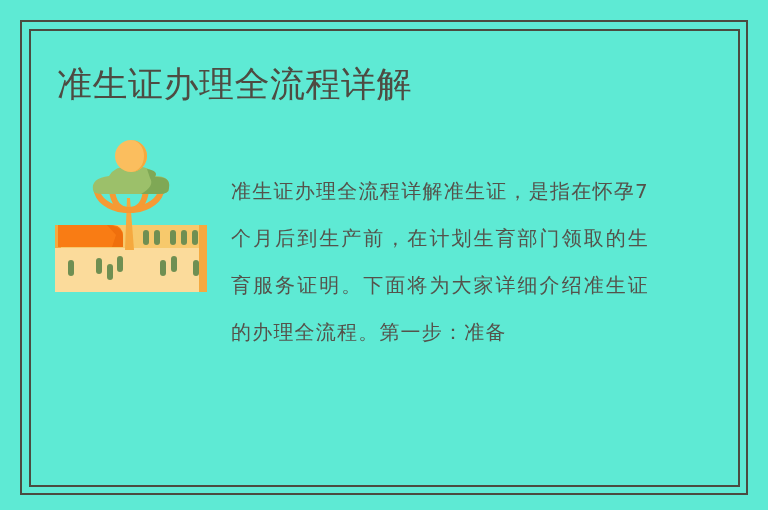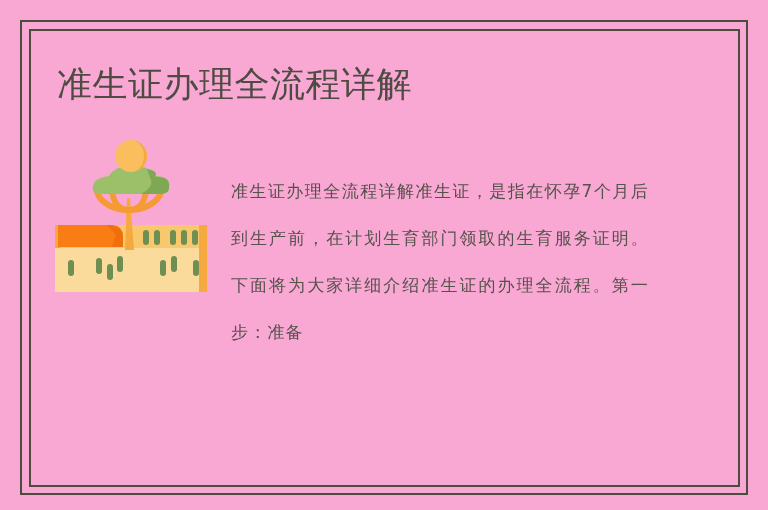--- a/index.html
+++ b/index.html
@@ -11,21 +11,21 @@
     height: 510px;
     background: #fdfcf3;
     font-family: "Liberation Sans", sans-serif;
     overflow: hidden;
   }
 
   #page {
     position: relative;
     width: 768px;
     height: 510px;
-    background: #f9a8d4;
+    background: #5eead4;
   }
 
   
   .frame-outer {
     position: absolute;
     left: 20px;
     top: 20px;
     width: 728px;
     height: 475px;
     border: 2px solid #4b4b40;
@@ -68,21 +68,21 @@
     height: 152px;
   }
 
   
   .body-text {
     position: absolute;
     left: 231px;
     top: 168px;
     width: 418px;
     font-family: "DejaVu Sans", "Liberation Sans", sans-serif;
-    font-size: 17px;
+    font-size: 20px;
     line-height: 47px;
     color: #55524b;
     letter-spacing: 1.2px;
     text-align: justify;
     text-justify: inter-ideograph;
   }
 </style>
 </head>
 <body>
 

